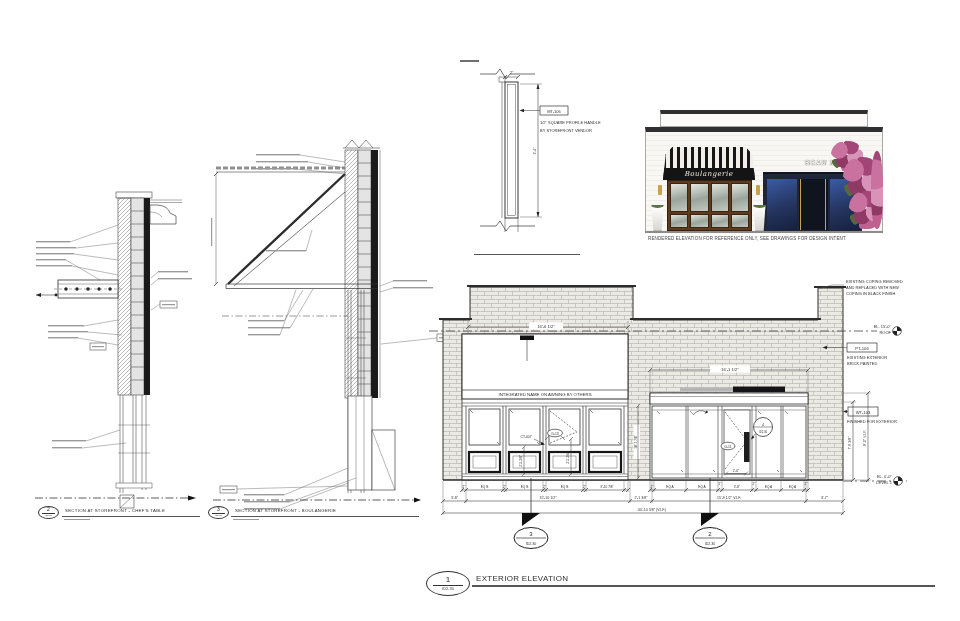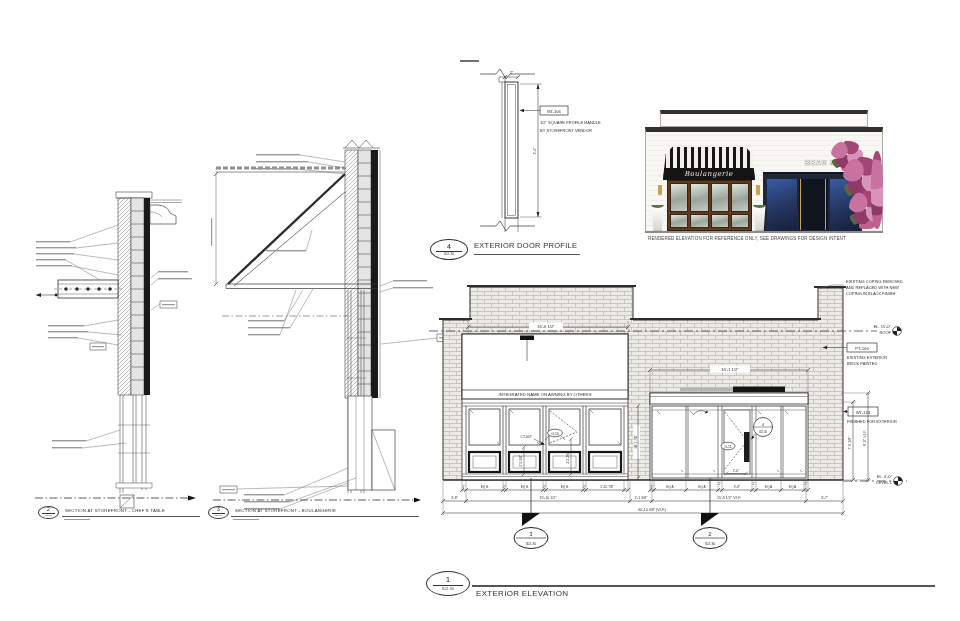--- a/index.html
+++ b/index.html
@@ -15,21 +15,21 @@
   
   .dwg-title{position:absolute;display:flex;align-items:flex-start;gap:6px;z-index:5}
   .bubble{display:flex;flex-direction:column;align-items:center;justify-content:center;
     border:1.2px solid #333;border-radius:50%;background:#fff;color:#222;line-height:1;flex:none}
   .bubble .b-num{border-bottom:.8px solid #333;width:72%;text-align:center;padding-bottom:1px}
   .bubble .b-sheet{padding-top:1px;color:#444}
   .bubble-lg{width:44px;height:25px}.bubble-lg .b-num{font-size:8px}.bubble-lg .b-sheet{font-size:4px}
   .bubble-md{width:38px;height:21px}.bubble-md .b-num{font-size:7px}.bubble-md .b-sheet{font-size:3.6px}
   .bubble-sm{width:21px;height:13px}.bubble-sm .b-num{font-size:5px}.bubble-sm .b-sheet{font-size:2.4px}
   .t-label{color:#2f2f2f;letter-spacing:.3px;white-space:nowrap}
-  .t-lg{font-size:8px;margin-top:18px}
+  .t-lg{font-size:8px;margin-top:3px}
   .t-md{font-size:7.5px;margin-top:2px}
   .t-sm{font-size:4.3px;margin-top:2px}
   .t-rule{position:absolute;background:#555;z-index:4}
   .scale-stub{position:absolute;background:#9a9a9a;height:1px;z-index:4}
 
   
   svg{position:absolute;overflow:visible}
   svg text{fill:#333;font-family:"Liberation Sans",sans-serif}
   .t28{font-size:2.8px}.t32{font-size:3.2px}.t34{font-size:3.4px}.t36{font-size:3.6px}
   .t40{font-size:4px}.t42{font-size:4.2px}.t43{font-size:4.3px}.t60{font-size:6px}
@@ -502,27 +502,20 @@
   <div class="dwg-title" style="left:208px;top:506px">
     <span class="bubble bubble-sm">
       <span class="b-num">3</span>
       <span class="b-sheet">ID2.30</span>
     </span>
     <span class="t-label t-sm">SECTION AT STOREFRONT - BOULANGERIE</span>
   </div>
   <div class="t-rule" style="left:231px;top:516px;width:188px;height:1px"></div>
   <div class="scale-stub" style="left:233px;top:519px;width:26px"></div>
 
-  <div class="dwg-title" style="left:430px;top:239px">
-    <span class="bubble bubble-md">
-      <span class="b-num">4</span>
-      <span class="b-sheet">ID2.30</span>
-    </span>
-    <span class="t-label t-md">EXTERIOR DOOR PROFILE</span>
-  </div>
   <div class="t-rule" style="left:474px;top:254px;width:106px;height:1px"></div>
 
   <div class="dwg-title" style="left:426px;top:571px">
     <span class="bubble bubble-lg">
       <span class="b-num">1</span>
       <span class="b-sheet">ID2.30</span>
     </span>
     <span class="t-label t-lg">EXTERIOR ELEVATION</span>
   </div>
   <div class="t-rule" style="left:472px;top:585px;width:463px;height:1.5px"></div>

